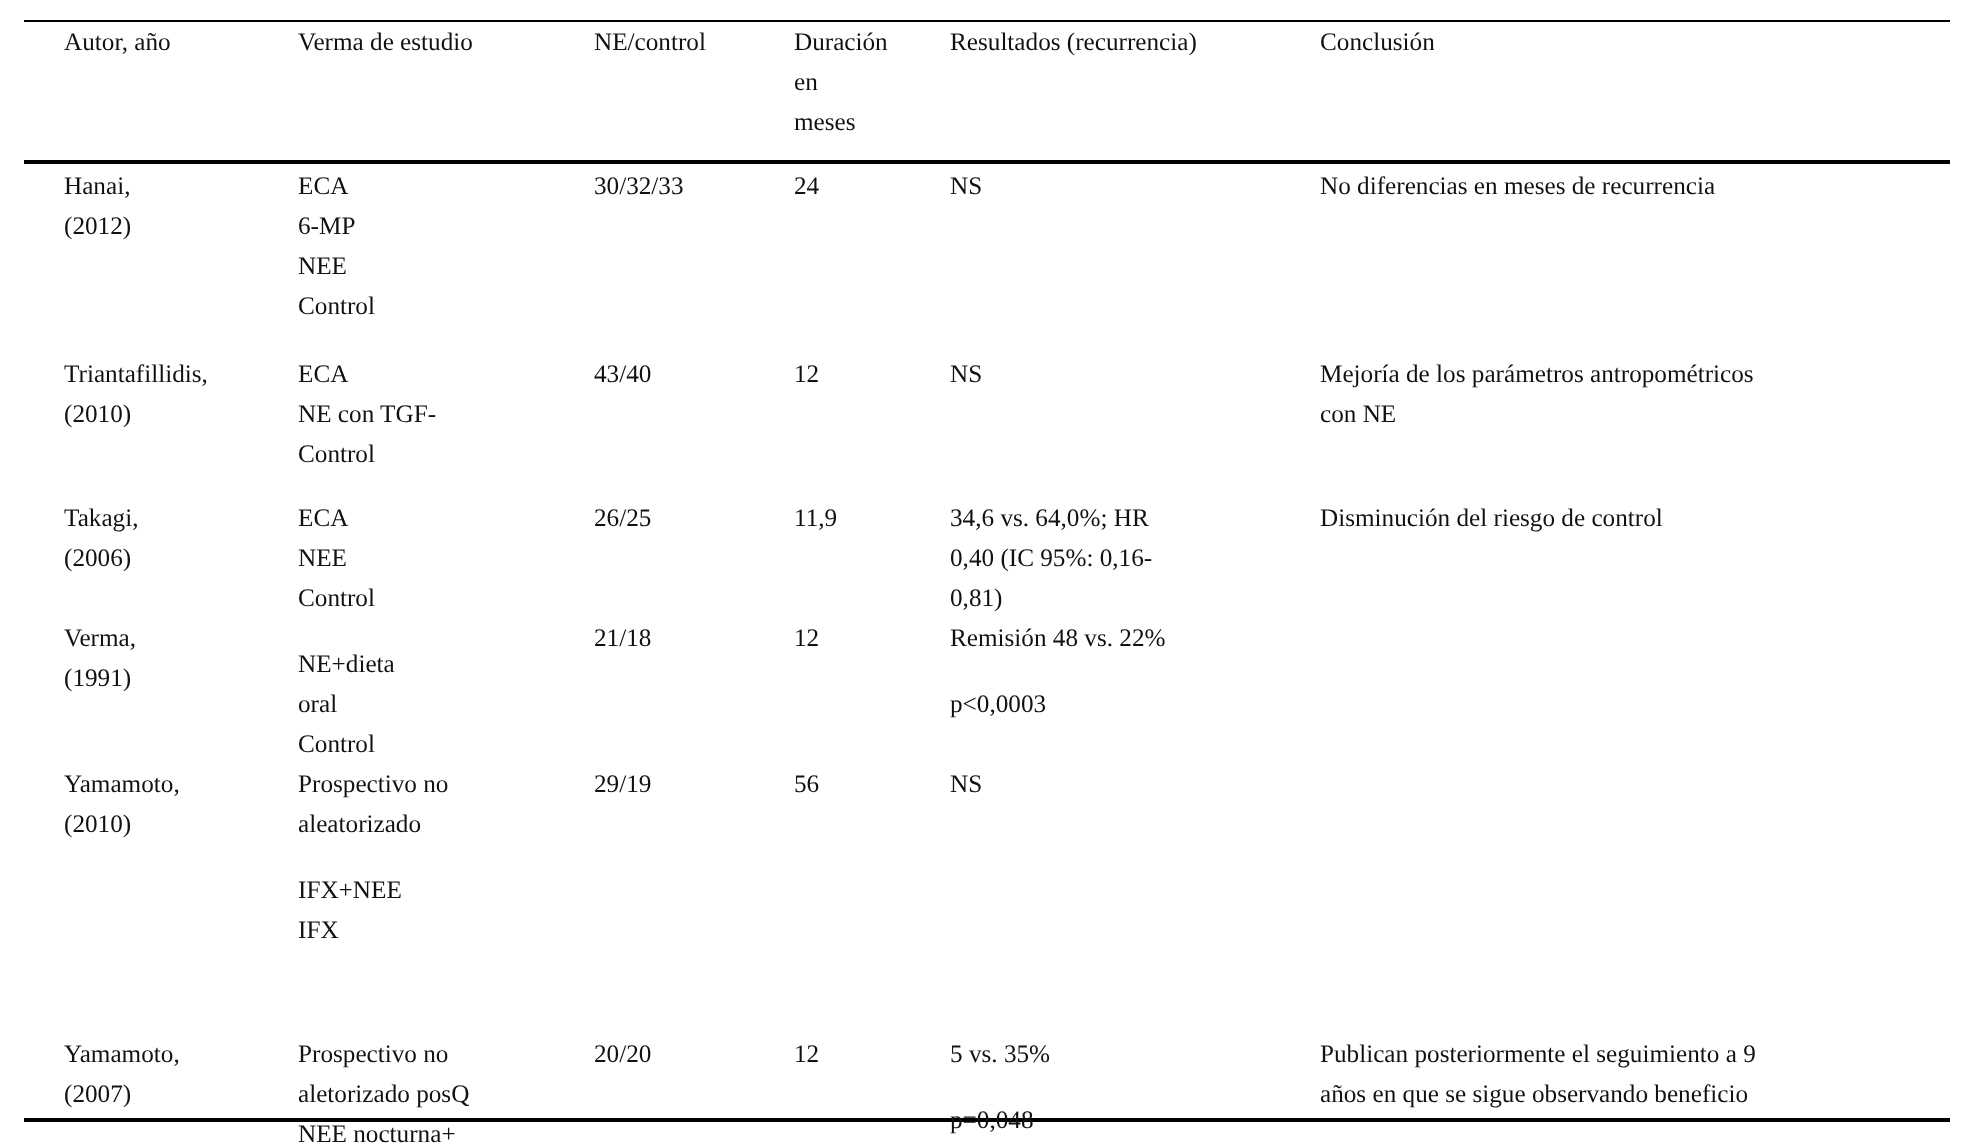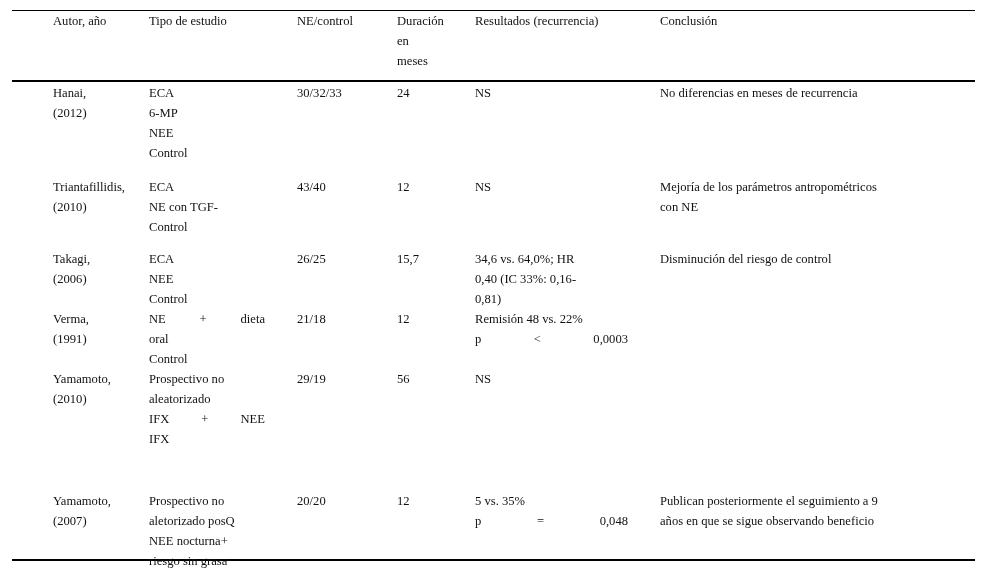--- a/index.html
+++ b/index.html
@@ -56,42 +56,42 @@
   col.c-tipo     { width: 148px; }
   col.c-ne       { width: 100px; }
   col.c-dur      { width: 78px;  }
   col.c-res      { width: 185px; }
   col.c-concl    { width: 332px; }
 
   
   .cell {
     padding-right: 10px;
   }
-  .cell.first { padding-left: 10px; margin-left: 43px; }
+  .cell.first { padding-left: 32px; }
   .cell.pad   { padding-left: 0px; }
 
   thead .cell { }
   thead tr { height: 70px; }
 
   
   thead td.head-cell { padding-top: 11px; height: 59px; }
 
   
   tbody tr.spacer td { height: 12px; line-height: 12px; font-size: 0; }
 
   tbody td.body-cell { padding-bottom: 0; font-family: Liberation Serif, serif; }
 
   .line { display: block; white-space: nowrap; }
 
   
   .line.justify {
     display: flex;
-    justify-content: space-between;
     white-space: nowrap;
     padding-right: 22px;
+    margin-top: 13px;
   }
   .line.justify > span { display: inline-block; }
 </style>
 </head>
 <body>
 
 <div id="table-wrap">
 
   <div class="rule rule-top"></div>
   <div class="rule rule-header"></div>
@@ -109,21 +109,21 @@
 
     <thead>
       <tr>
         <td class="head-cell">
           <div class="cell first">
             <span class="line">Autor, año</span>
           </div>
         </td>
         <td class="head-cell">
           <div class="cell pad">
-            <span class="line">Tipo de estudio</span>
+            <span class="line">Verma de estudio</span>
           </div>
         </td>
         <td class="head-cell">
           <div class="cell pad">
             <span class="line">NE/control</span>
           </div>
         </td>
         <td class="head-cell">
           <div class="cell pad">
             <span class="line">Duración</span>
@@ -261,27 +261,27 @@
             <span class="line">Control</span>
           </div>
         </td>
         <td class="body-cell">
           <div class="cell pad">
             <span class="line">26/25</span>
           </div>
         </td>
         <td class="body-cell">
           <div class="cell pad">
-            <span class="line">15,7</span>
+            <span class="line">11,9</span>
           </div>
         </td>
         <td class="body-cell">
           <div class="cell pad">
             <span class="line">34,6 vs. 64,0%; HR</span>
-            <span class="line">0,40 (IC 33%: 0,16-</span>
+            <span class="line">0,40 (IC 95%: 0,16-</span>
             <span class="line">0,81)</span>
           </div>
         </td>
         <td class="body-cell">
           <div class="cell pad">
             <span class="line">Disminución del riesgo de control</span>
           </div>
         </td>
       </tr>
 

